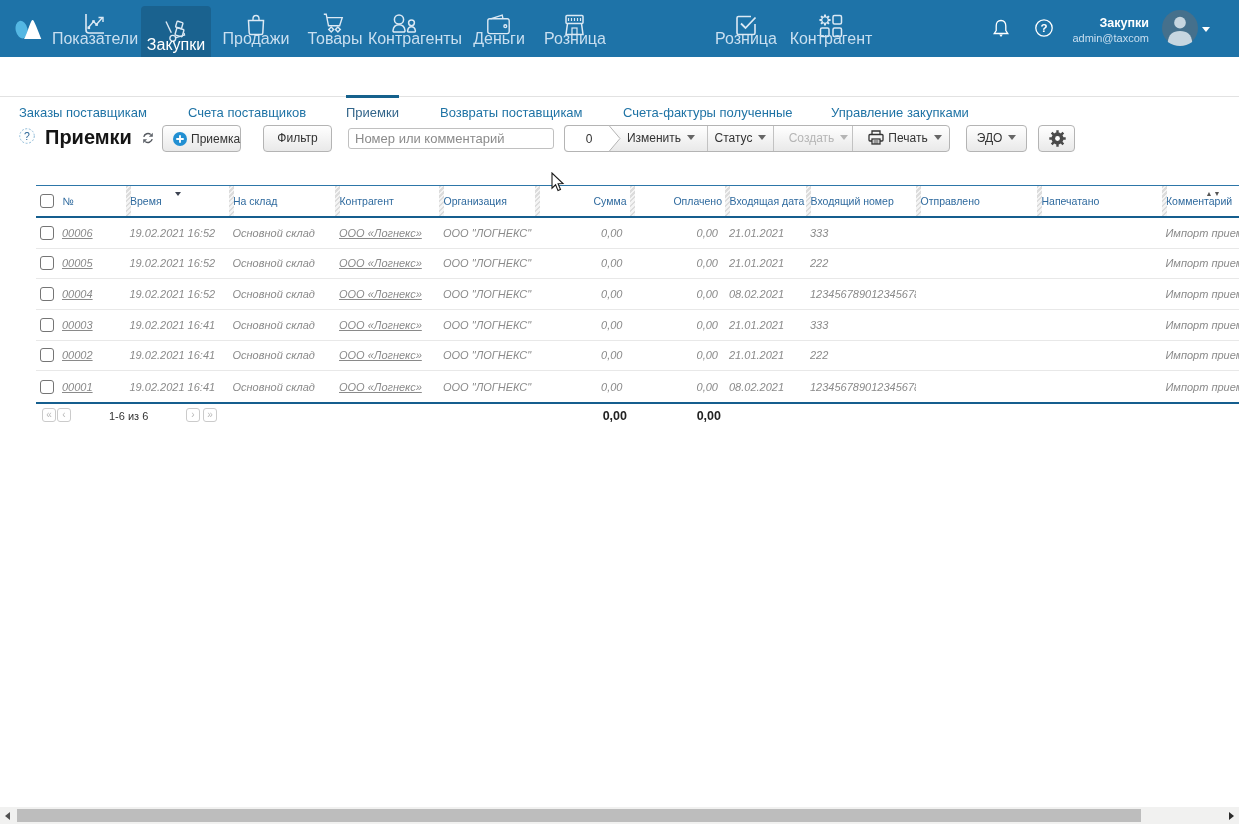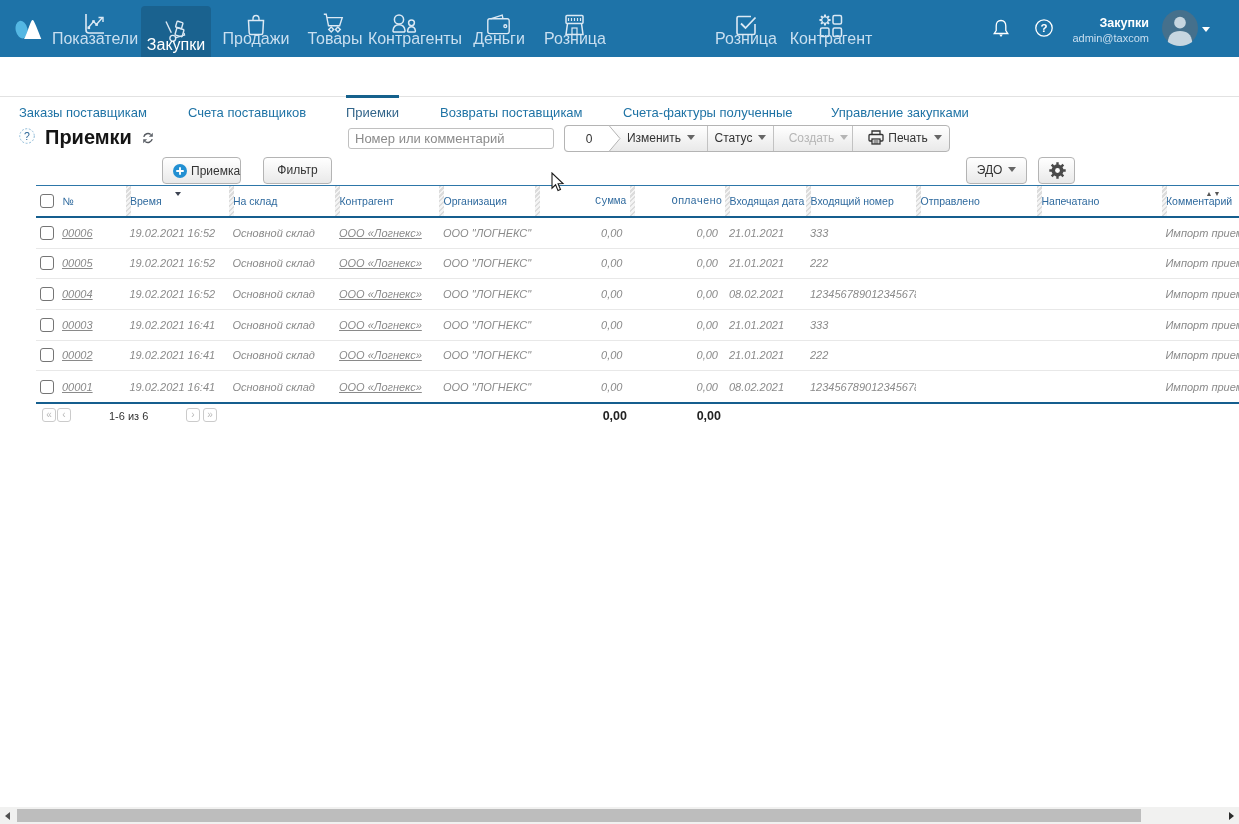--- a/index.html
+++ b/index.html
@@ -16,35 +16,35 @@
 .tab.active { background:#1a628f; border-radius:4px 4px 0 0;margin-top:6px; }
 .tab.active .lbl { color:#fff; }
 
 
 .subnav { position:absolute; left:0; top:57px; width:1239px; height:40px; background:#fff; border-bottom:1px solid #e2e2e2; }
 .snl { position:absolute; top:12px; font-size:13px; color:#1f73a5; white-space:nowrap;margin-top:36px; }
 .snl.active { color:#33658a; }
 .snl-underline { position:absolute; top:38px; height:3px; background:#15618c; }
 
 
-.btn { position:absolute; top:124.5px; height:27px; background:linear-gradient(#ffffff,#e9e9e9); border:1px solid #b4b4b4; border-radius:4px; font-size:12px; color:#333; text-align:center;margin-top:32px; }
+.btn { position:absolute; top:124.5px; height:27px; background:linear-gradient(#ffffff,#e9e9e9); border:1px solid #b4b4b4; border-radius:4px; font-size:12px; color:#333; text-align:center; }
 .title { position:absolute; left:45px; top:126px; font-size:20px; font-weight:bold; color:#151515; }
 
 
 .group { position:absolute; left:564px; top:124.5px; width:386px; height:27px; background:linear-gradient(#ffffff,#e9e9e9); border:1px solid #b4b4b4; border-radius:4px; }
 .gsep { position:absolute; top:0; width:1px; height:25px; background:#c2c2c2; }
 .gbtn { position:absolute; top:0; height:25px; line-height:25px; font-size:12px; color:#333; text-align:center; }
 .counter { position:absolute; left:-1px; top:-1px; width:57px; height:27px; }
 .car { display:inline-block; vertical-align:2px; margin-left:6px; width:0; height:0; border-left:4.5px solid transparent; border-right:4.5px solid transparent; border-top:5px solid #666; }
 
 
 .tablewrap { position:absolute; left:36px; top:185px; width:1203px; height:243px; overflow:hidden; }
 table { border-collapse:separate; border-spacing:0; table-layout:fixed; width:1285px; border-top:1px solid #2d76a8; }
 th { font-weight:normal; font-size:10.5px; color:#2f6a9e; text-align:left; height:32px; border-bottom:2px solid #155e8e; padding:0 0 0 4.5px; position:relative; vertical-align:middle; white-space:nowrap; overflow:hidden; }
-th.num { text-align:right; padding:0 3px 0 0;font-family:Liberation Mono, monospace; }
+th.num { text-align:right; padding:0 3px 0 0; }
 th .hatch { position:absolute; left:0; top:0; width:5px; height:32px; background:repeating-linear-gradient(135deg,#dcdcdc 0 1.5px,#f4f4f4 1.5px 3.5px); }
 td { font-size:11px; font-style:italic; color:#8a8a8a; height:30.67px; border-bottom:1px solid #e8e8e8; padding:0 0 0 4px; white-space:nowrap; overflow:hidden; vertical-align:middle; }
 td.num { text-align:right; padding:0 7px 0 0; }
 tr.last td { border-bottom:2px solid #155e8e; height:32.6px; }
 a.rowlink { color:#8a8a8a; }
 .cb { width:14px; height:14px; border:1px solid #757575; border-radius:3px; background:#fff; margin-left:4px; }
 .sortdown { position:absolute; left:49px; top:6px; width:0; height:0; border-left:3px solid transparent; border-right:3px solid transparent; border-top:4.2px solid #3c4352; }
 .sortpair { position:absolute; left:44px; top:3.5px; font-size:7px; color:#555; letter-spacing:1px; }
 
 

